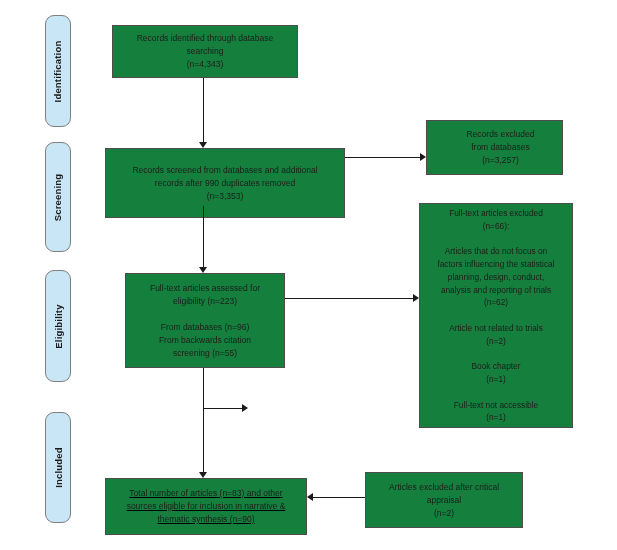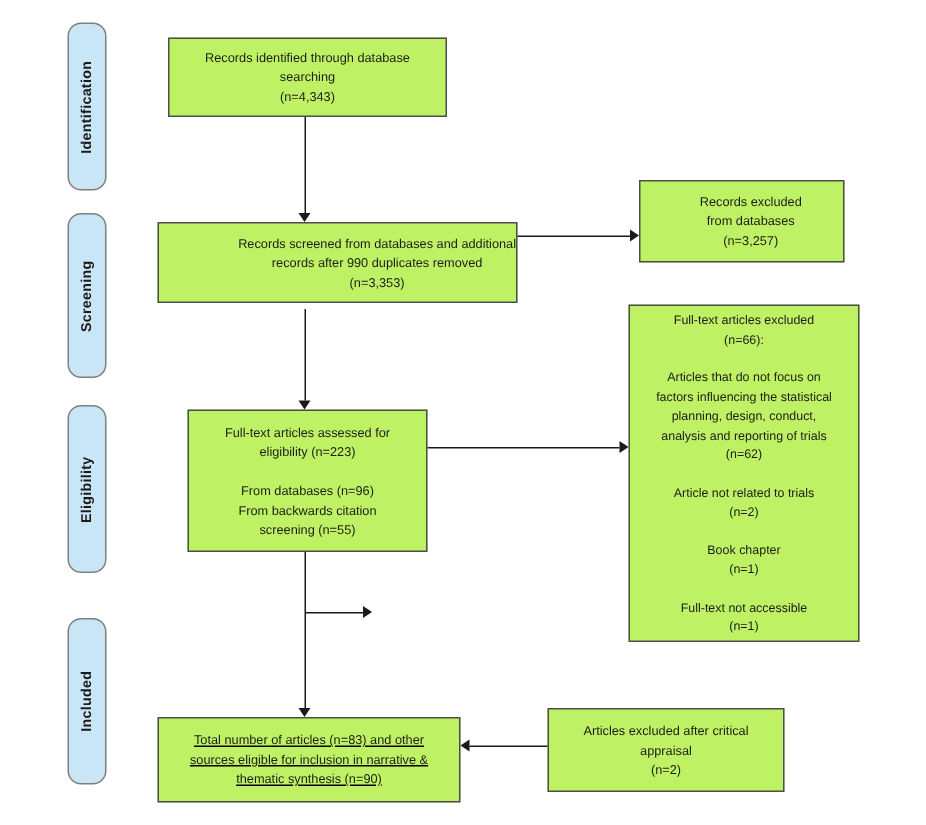--- a/index.html
+++ b/index.html
@@ -19,30 +19,30 @@
     transform:rotate(-90deg); white-space:nowrap;
     font-weight:bold; font-size:9.5px; color:#1a1a1a; letter-spacing:0.2px;
   }
   #stage-identification { top:15px;  height:112px; }
   #stage-screening      { top:142px; height:110px; }
   #stage-eligibility    { top:270px; height:112px; }
   #stage-included       { top:412px; height:111px; }
 
   
   .box {
-    position:absolute; background:#bef264; border:1px solid #4d4d4d;
+    position:absolute; background:#15803d; border:1px solid #4d4d4d;
     display:flex; align-items:center; justify-content:center;
     box-sizing:border-box;
   }
   .box .txt {
     white-space:pre; text-align:center;
     font-size:8.5px; line-height:13px; color:#1c1c1c;
   }
   #box-identified        { left:112px; top:25px;  width:186px; height:53px; }
-  #box-screened          { left:105px; top:148px; width:240px; height:54px;justify-content:flex-end; }
+  #box-screened          { left:105px; top:148px; width:240px; height:70px; }
   #box-records-excluded  { left:426px; top:120px; width:137px; height:55px;padding-left:12px; }
   #box-fulltext-assessed { left:125px; top:273px; width:160px; height:95px; }
   #box-fulltext-excluded { left:419px; top:203px; width:154px; height:225px; }
   #box-fulltext-excluded .txt { font-size:8.3px; line-height:12.8px; }
   #box-additional        { left:248px; top:383px; width:162px; height:65px; }
   #box-total             { left:105px; top:478px; width:202px; height:57px;text-decoration:underline; }
   #box-critical          { left:365px; top:472px; width:158px; height:56px; }
 
   
   .vline { position:absolute; width:1.2px; background:#1a1a1a; }

